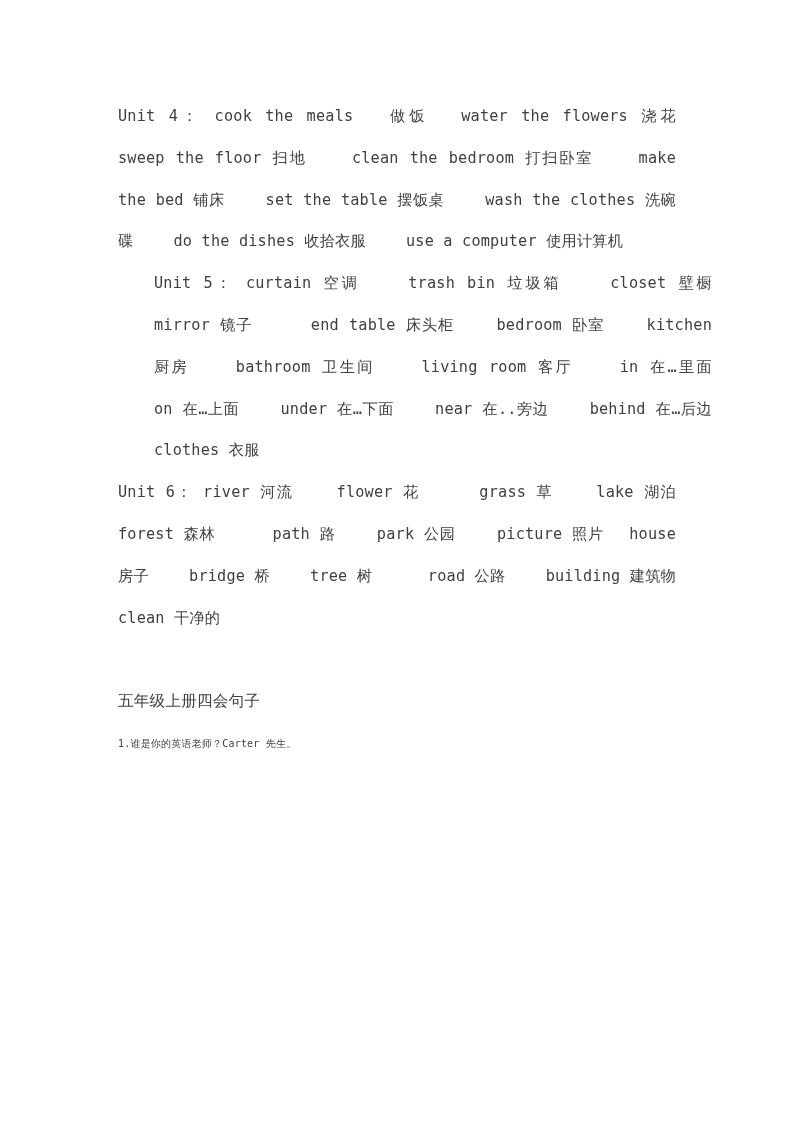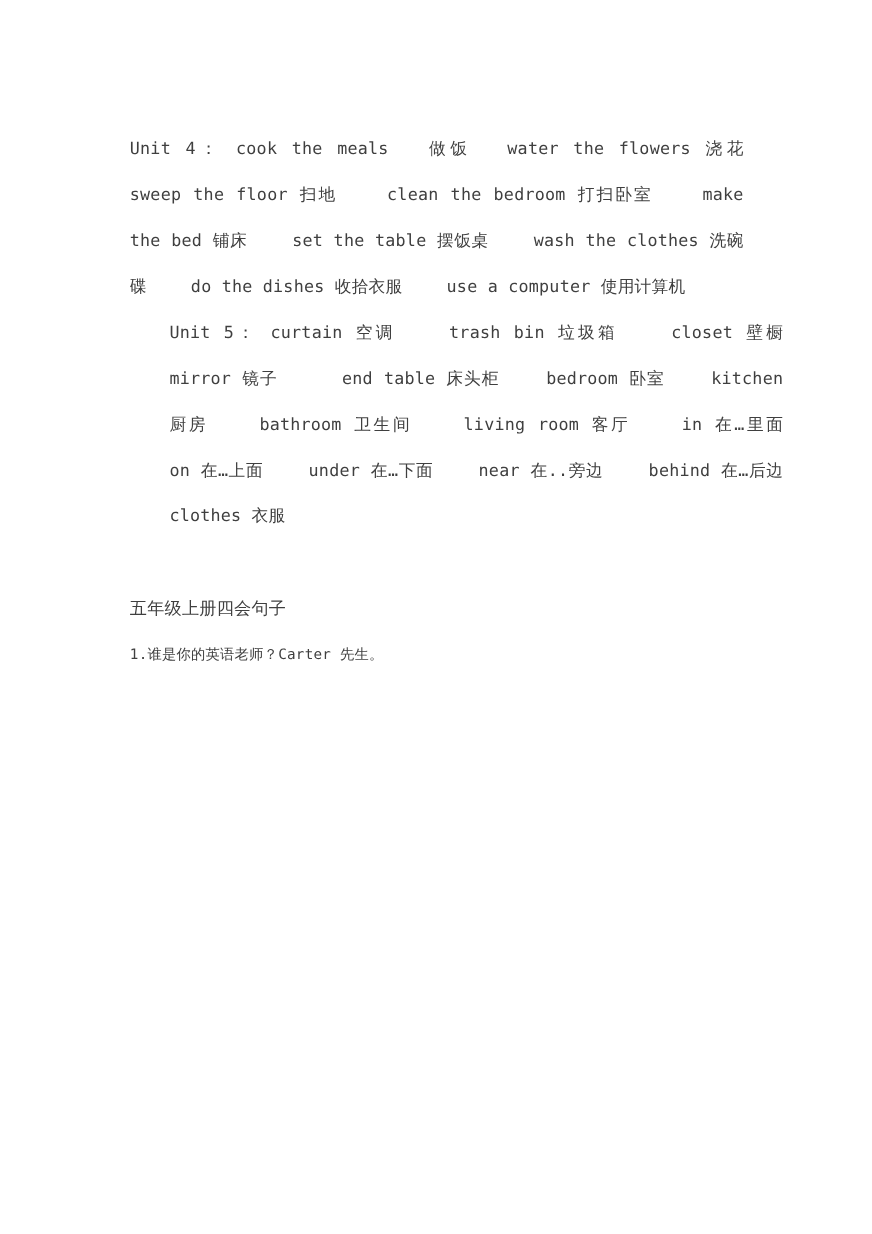--- a/index.html
+++ b/index.html
@@ -23,21 +23,21 @@
     left: 0;
     top: 0;
     width: 793px;
     height: 1122px;
     background: #ffffff;
   }
 
   .content {
     position: absolute;
     left: 118px;
-    top: 115px;
+    top: 96px;
     width: 558px;
   }
 
   
   .para {
     margin: 0;
     padding: 0;
     font-size: 15.2px;
     line-height: 41.8px;
     text-align: justify;
@@ -56,41 +56,42 @@
     margin: 0;
     padding: 0;
     font-size: 15.6px;
     line-height: 41.8px;
     letter-spacing: 0.2px;
   }
 
   .sentence {
     margin: 0;
     padding: 0;
-    font-size: 13px;
+    font-size: 10px;
     line-height: 41.8px;
     text-align: justify;
     text-align-last: left;
     letter-spacing: 0.2px;
   }
 
   .spacer-block {
     height: 41.8px;
   }
 </style>
 </head>
 <body style="background: rgb(255, 255, 255); color: rgb(63, 63, 63); width: 793px; height: 1122px;">
 
 <div class="page">
   <div class="content">
 
     <p class="para u4">Unit 4：  cook the meals　 做饭　  water the flowers 浇花　　  sweep the floor 扫地　　  clean the bedroom 打扫卧室　　   make the bed 铺床　　   set the table 摆饭桌　　  wash the clothes 洗碗碟　　   do the dishes 收拾衣服　　   use a computer 使用计算机</p>
 
     <p class="para u5">Unit 5：  curtain 空调　　  trash bin 垃圾箱　　 closet 壁橱　　   mirror 镜子　　　 end table 床头柜　　   bedroom 卧室　　   kitchen 厨房　　 bathroom 卫生间　　   living room 客厅　　   in 在…里面　　   on 在…上面　　   under 在…下面　　    near 在..旁边　　   behind 在…后边　　 clothes 衣服</p>
 
+    <p class="para u6">Unit 6：  river 河流　　   flower 花　　　 grass 草　　  lake 湖泊　　   forest 森林　　　 path 路　　  park 公园　　   picture 照片　  house 房子　　  bridge 桥　　   tree 树　　　 road 公路　　  building 建筑物　　   clean 干净的</p>
 
     <div class="spacer-block"></div>
 
     <p class="heading">五年级上册四会句子</p>
 
     <p class="sentence">1.谁是你的英语老师？Carter 先生。</p>
 
 
   </div>
 </div>

